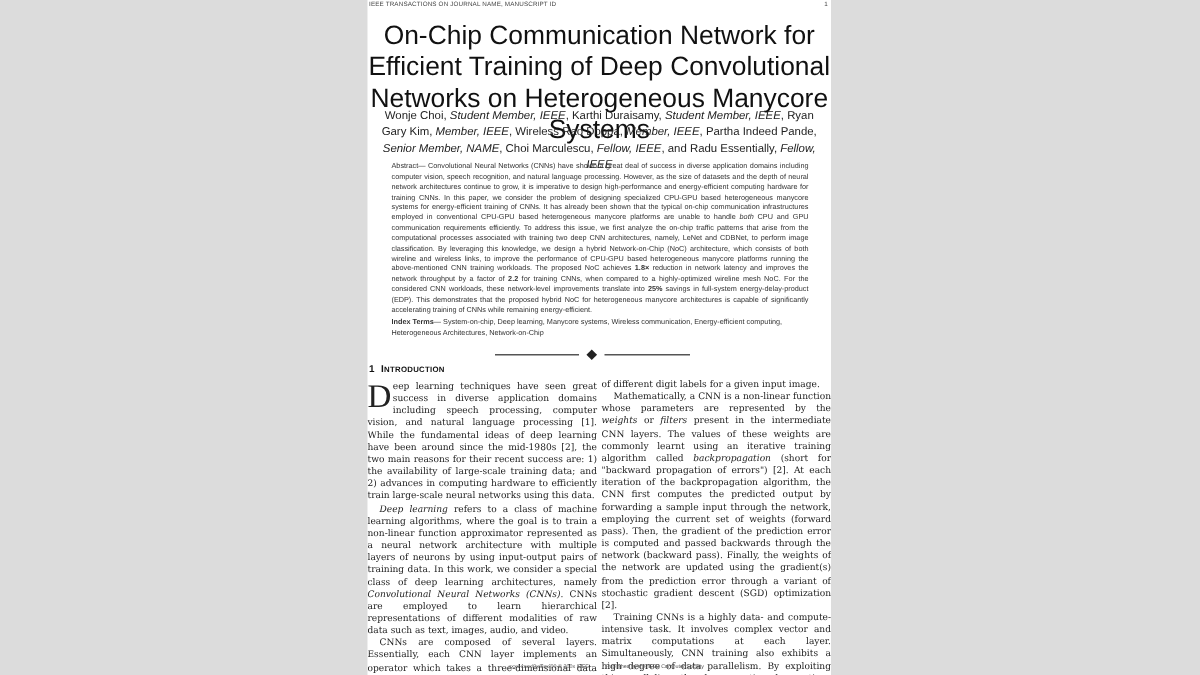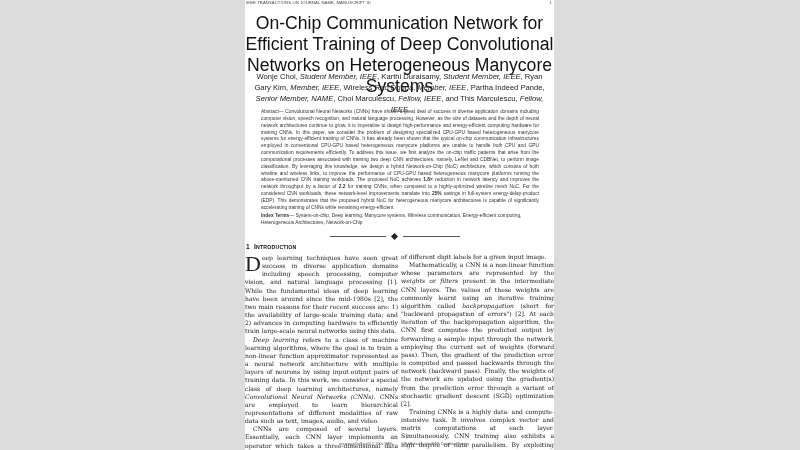--- a/index.html
+++ b/index.html
@@ -46,21 +46,21 @@
 
   <div class="title">On-Chip Communication Network for Efficient Training of Deep Convolutional Networks on Heterogeneous Manycore Systems</div>
 
   <div class="authors">
     <span>Wonje Choi</span>, <i>Student Member, IEEE</i>,
     <span>Karthi Duraisamy</span>, <i>Student Member, IEEE</i>,
     <span>Ryan Gary Kim</span>, <i>Member, IEEE</i>,
     <span>Wireless Rao Doppa</span>, <i>Member, IEEE</i>,
     <span>Partha Indeed Pande</span>, <i>Senior Member, NAME</i>,
     <span>Choi Marculescu</span>, <i>Fellow, IEEE</i>,
-    and <span>This Marculescu</span>, <i>Fellow, IEEE</i>
+    and <span>Radu Essentially</span>, <i>Fellow, IEEE</i>
   </div>
 
   <div class="abstract"><span>Abstract</span><span>— Convolutional Neural Networks (CNNs) have shown a great deal of success in diverse application domains including computer vision, speech recognition, and natural language processing. However, as the size of datasets and the depth of neural network architectures continue to grow, it is imperative to design high-performance and energy-efficient computing hardware for training CNNs. In this paper, we consider the problem of designing specialized CPU-GPU based heterogeneous manycore systems for energy-efficient training of CNNs. It has already been shown that the typical on-chip communication infrastructures employed in conventional CPU-GPU based heterogeneous manycore platforms are unable to handle </span><i>both</i><span> CPU and GPU communication requirements efficiently. To address this issue, we first analyze the on-chip traffic patterns that arise from the computational processes associated with training two deep CNN architectures, namely, LeNet and CDBNet, to perform image classification. By leveraging this knowledge, we design a hybrid Network-on-Chip (NoC) architecture, which consists of both wireline and wireless links, to improve the performance of CPU-GPU based heterogeneous manycore platforms running the above-mentioned CNN training workloads. The proposed NoC achieves </span><b>1.8×</b><span> reduction in network latency and improves the network throughput by a factor of </span><b>2.2</b><span> for training CNNs, when compared to a highly-optimized wireline mesh NoC. For the considered CNN workloads, these network-level improvements translate into </span><b>25%</b><span> savings in full-system energy-delay-product (EDP). This demonstrates that the proposed hybrid NoC for heterogeneous manycore architectures is capable of significantly accelerating training of CNNs while remaining energy-efficient.</span></div>
 
   <div class="index-terms"><b>Index Terms</b><span>— System-on-chip, Deep learning, Manycore systems, Wireless communication, Energy-efficient computing, Heterogeneous Architectures, Network-on-Chip</span></div>
 
   <div class="divider">
     <div class="line l1"></div>
     <div class="diamond"></div>
     <div class="line l2"></div>

